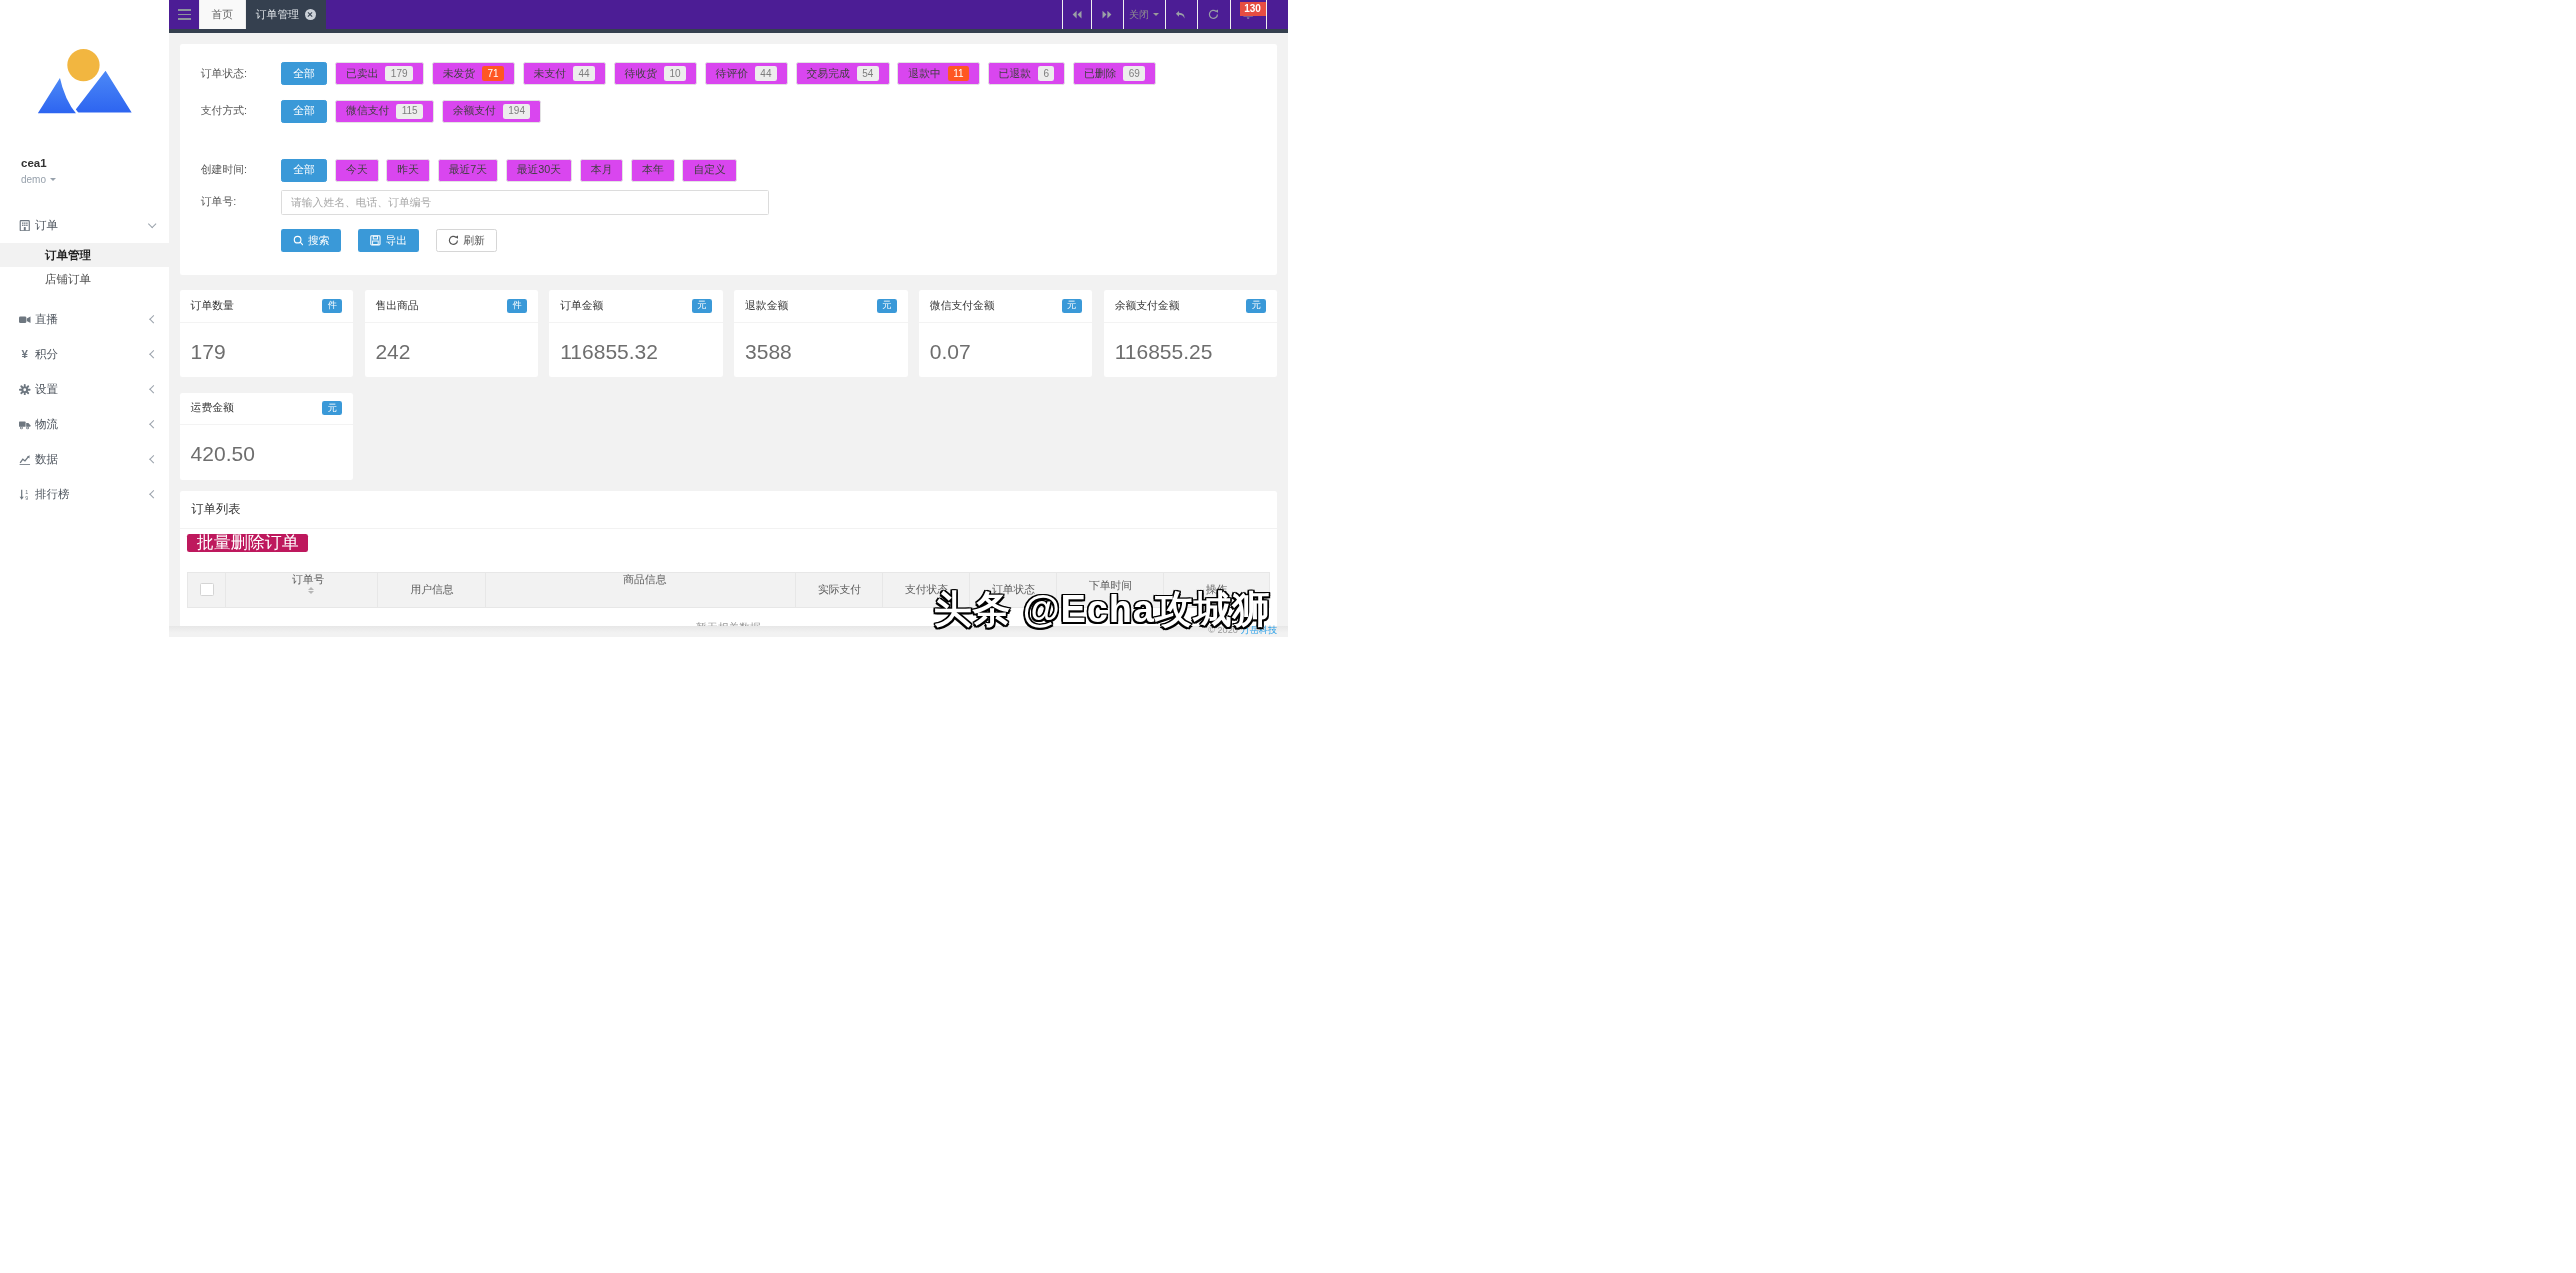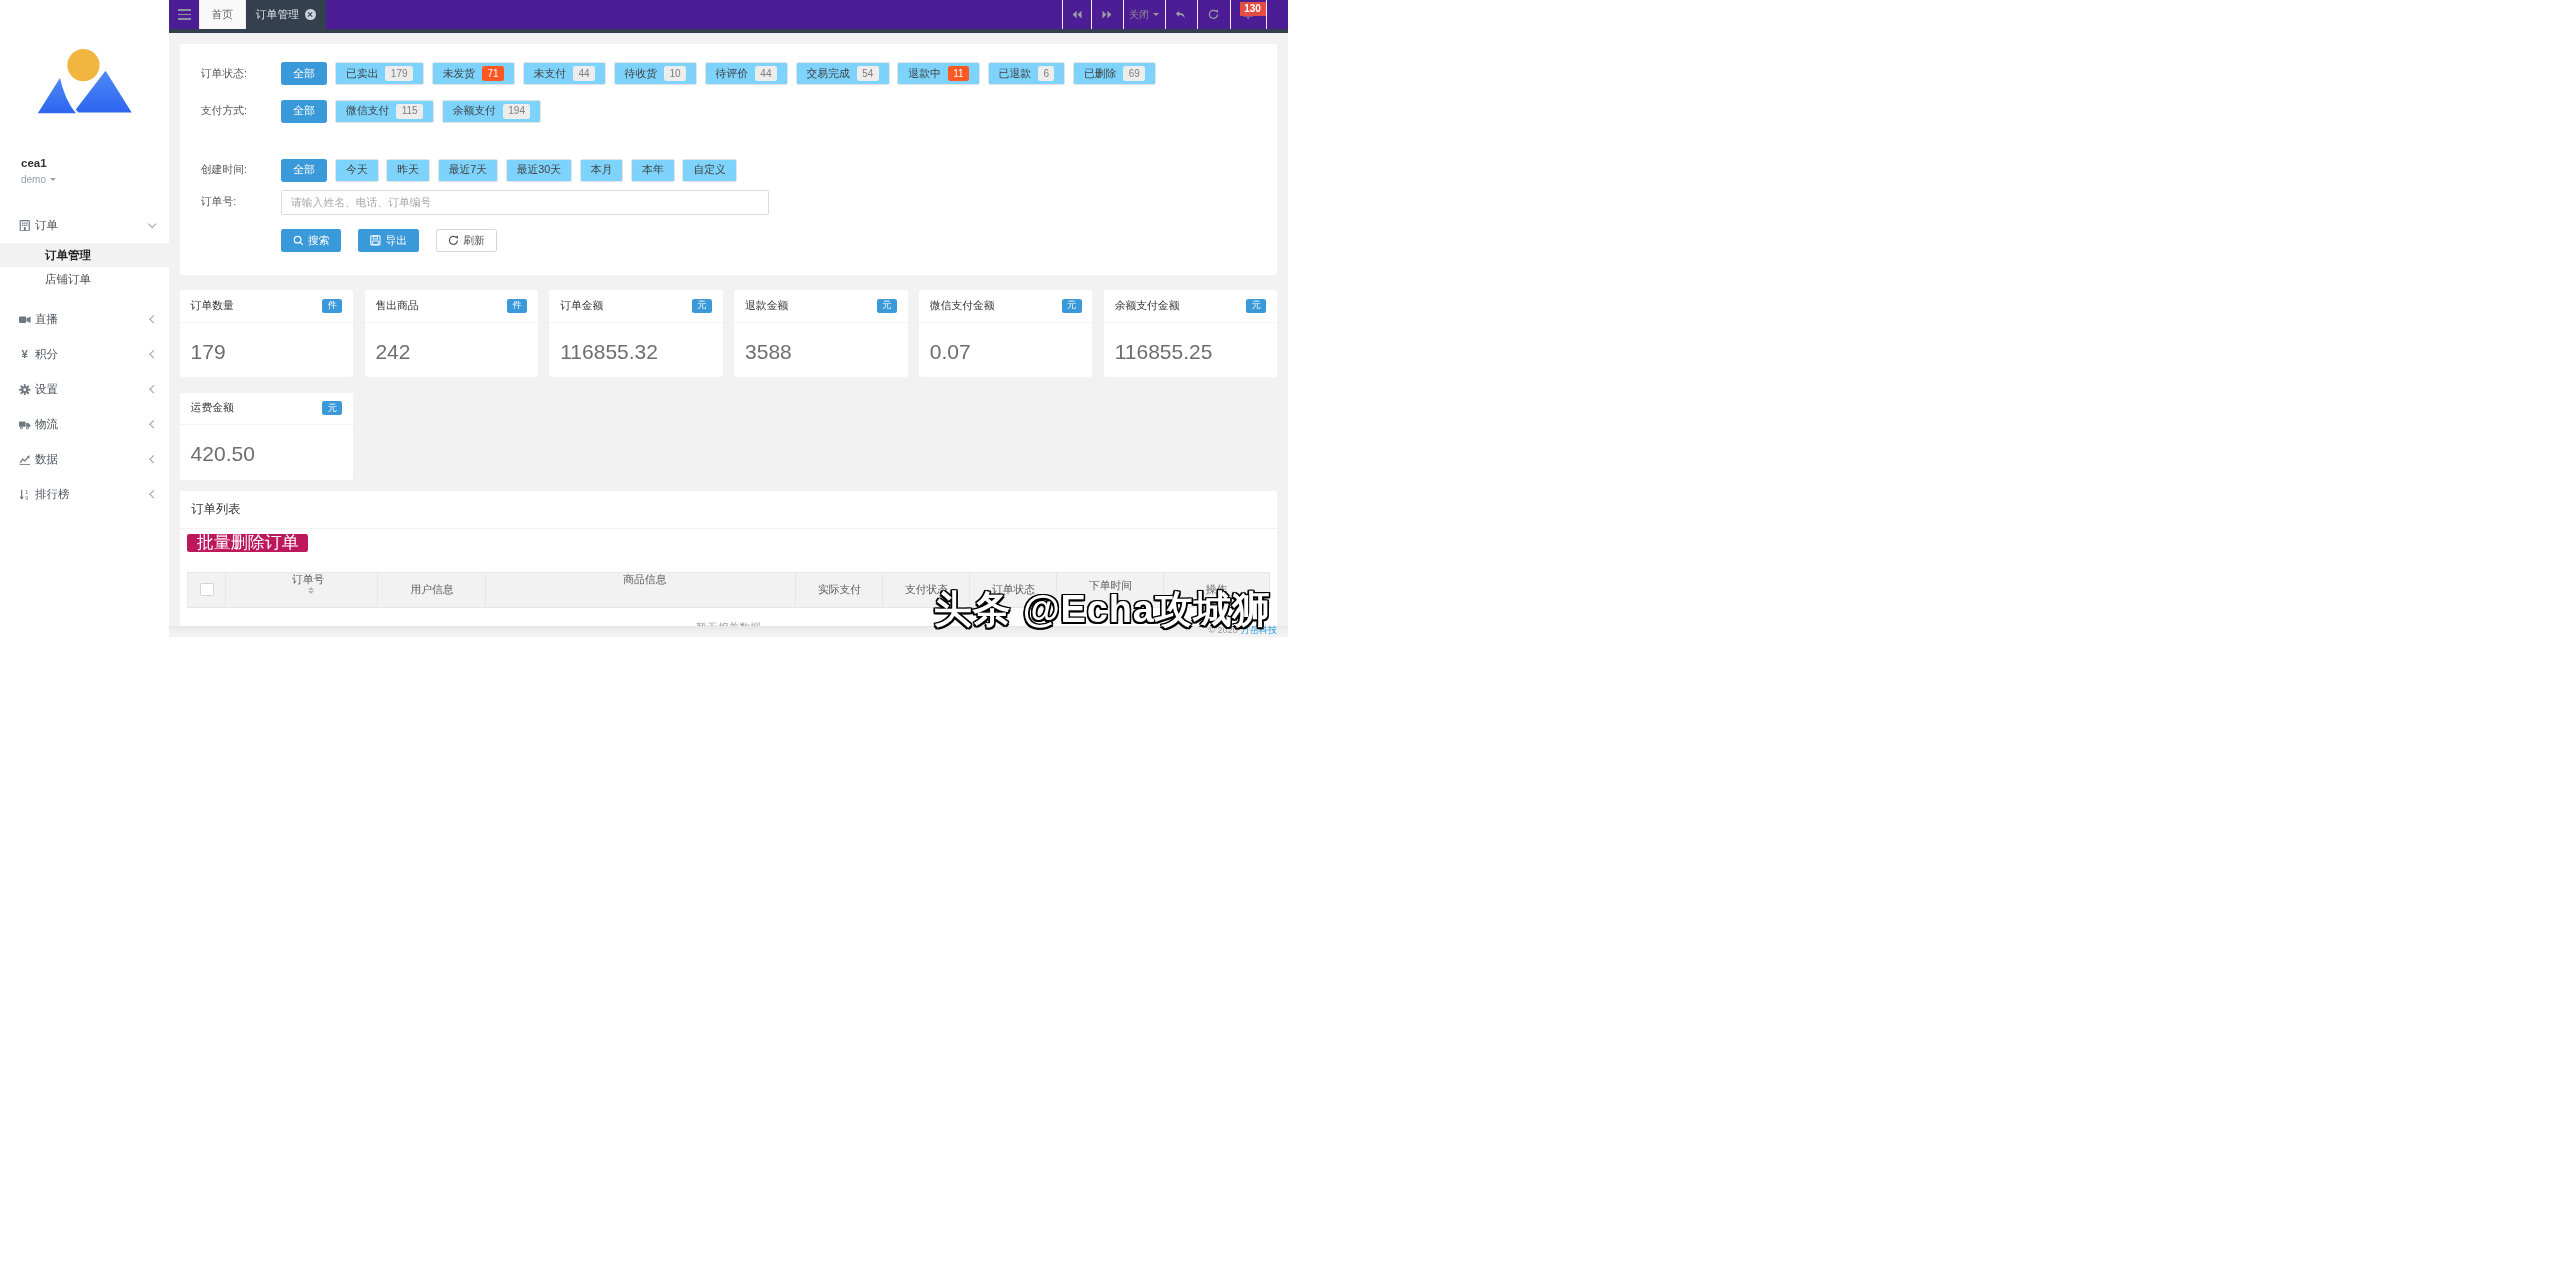--- a/index.html
+++ b/index.html
@@ -44,21 +44,21 @@
   .caret-sm{width:0;height:0;border-left:3.1px solid transparent;border-right:3.1px solid transparent;border-top:3.8px solid #9a9a9a;margin-left:3.8px;}
 
   
   .content{position:absolute;left:169px;top:33px;right:0;bottom:0;padding:0 10.8px;box-sizing:border-box;}
   .panel{background:#fff;border-radius:2.3px;}
   .panel-search{margin-top:10.8px;height:231px;}
   .panel-header{height:31px;line-height:31px;padding:0 11.5px;font-size:12.3px;color:#333;border-bottom:0.8px solid #f2f2f2;}
   .panel-body{padding:18.4px 0 0 21px;}
   .frow{display:flex;align-items:center;}
   .flabel{width:80px;flex-shrink:0;font-size:10.8px;color:#595959;}
-  .fbtn{display:inline-flex;align-items:center;height:23px;padding:0 10px;background:#7dd3fc;border:0.8px solid #e3e3e3;border-radius:2.3px;font-size:10.8px;color:#3f3f3f;margin-right:7.7px;cursor:pointer;box-sizing:border-box;white-space:nowrap;}
+  .fbtn{display:inline-flex;align-items:center;height:23px;padding:0 10px;background:#d946ef;border:0.8px solid #e3e3e3;border-radius:2.3px;font-size:10.8px;color:#3f3f3f;margin-right:7.7px;cursor:pointer;box-sizing:border-box;white-space:nowrap;}
   .fbtn.active{background:#3a99d8;border-color:#3a99d8;color:#fff;padding:0 11.5px;}
   .cnt{margin-left:7px;background:#ededed;color:#7d7d7d;font-size:10px;line-height:1;padding:2.3px 5.4px;border-radius:2.3px;}
   .cnt.orange{background:#ff5722;color:#fff;}
   .finput{width:488px;height:24.6px;border:0.8px solid #dcdcdc;border-radius:1.5px;padding:0 9.2px;font-size:10.8px;color:#333;box-sizing:border-box;outline:none;}
   .finput::placeholder{color:#a9a9a9;}
   .abtn{display:inline-flex;align-items:center;gap:4.6px;height:23px;padding:0 10.8px;border-radius:2.3px;font-size:10.8px;cursor:pointer;border:0.8px solid transparent;box-sizing:border-box;}
   .abtn.primary{background:#3a99d8;color:#fff;}
   .abtn.plain{background:#fff;border-color:#d6d6d6;color:#555;}
 
   

